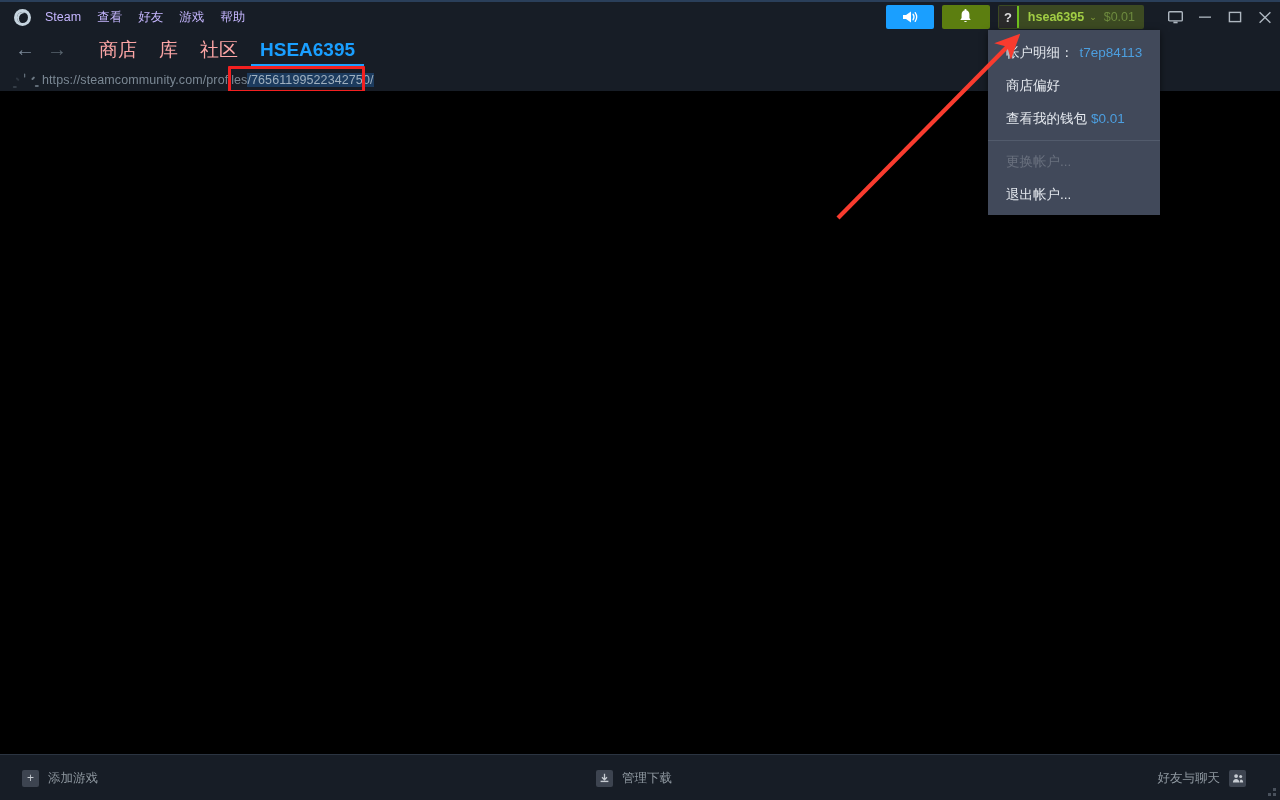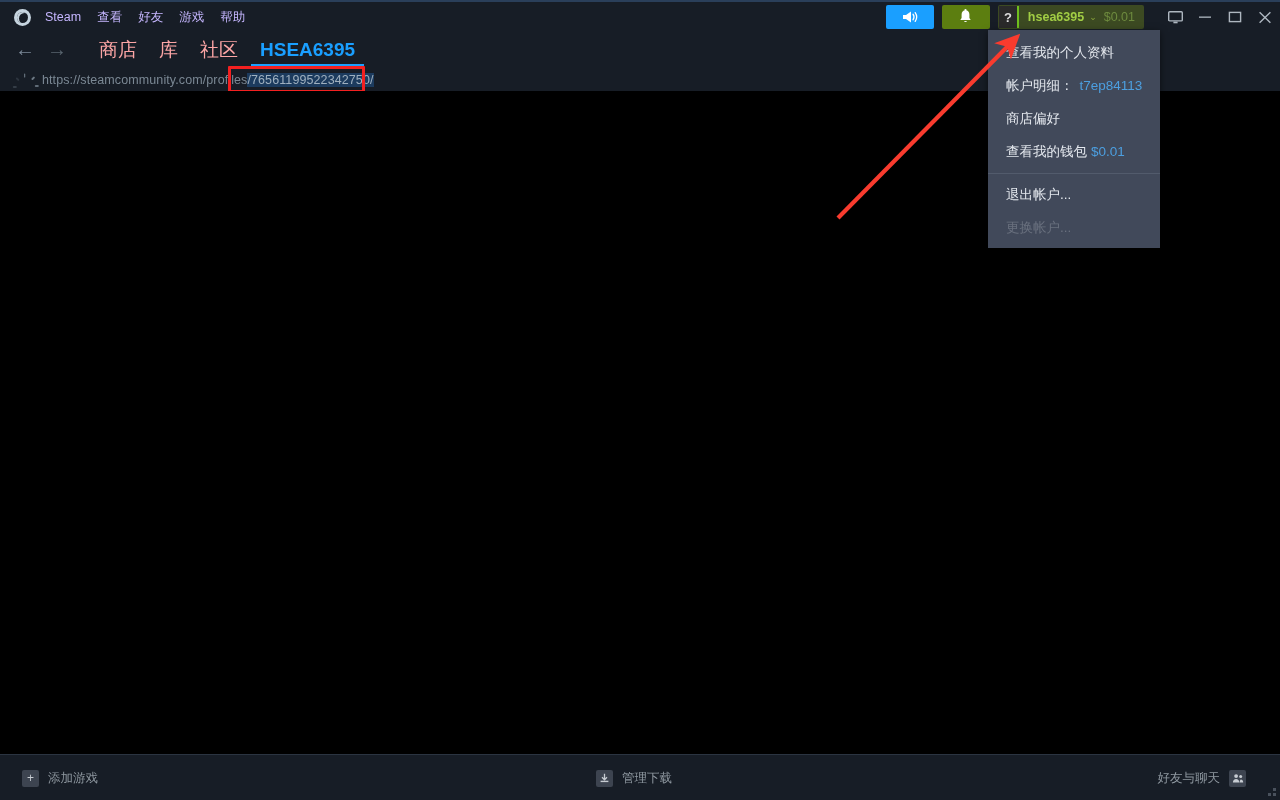--- a/index.html
+++ b/index.html
@@ -267,39 +267,36 @@
       <div class="url-text"><span>https://steamcommunity.com/profiles</span><span class="url-sel">/76561199522342750/</span></div>
     </div>
 
     <div class="anno-box"></div>
   </div>
 
   <div class="content"></div>
 
   <div class="dropdown">
     <div class="dd-item">
-      <span class="dd-label">查看我的个人资料</span>
-    </div>
-    <div class="dd-item">
       <span class="dd-label">帐户明细：</span>
       <span class="dd-value-blue">t7ep84113</span>
     </div>
     <div class="dd-item">
       <span class="dd-label">商店偏好</span>
     </div>
     <div class="dd-item">
       <span class="dd-label">查看我的钱包</span>
       <span class="dd-value-blue tight">$0.01</span>
     </div>
     <div class="dd-sep"></div>
+    <div class="dd-item disabled">
+      <span class="dd-label">更换帐户...</span>
+    </div>
     <div class="dd-item">
       <span class="dd-label">退出帐户...</span>
-    </div>
-    <div class="dd-item disabled">
-      <span class="dd-label">更换帐户...</span>
     </div>
   </div>
 
   <svg class="anno-arrow">
     <defs>
       <marker id="ah" markerWidth="6" markerHeight="6" refX="2.2" refY="3" orient="auto">
         <path d="M0,0.2 L6,3 L0,5.8 L1.6,3 Z" fill="#f93b2e"></path>
       </marker>
     </defs>
     <line x1="838" y1="218" x2="1009" y2="45" stroke="#f93b2e" stroke-width="4.2" marker-end="url(#ah)"></line>

